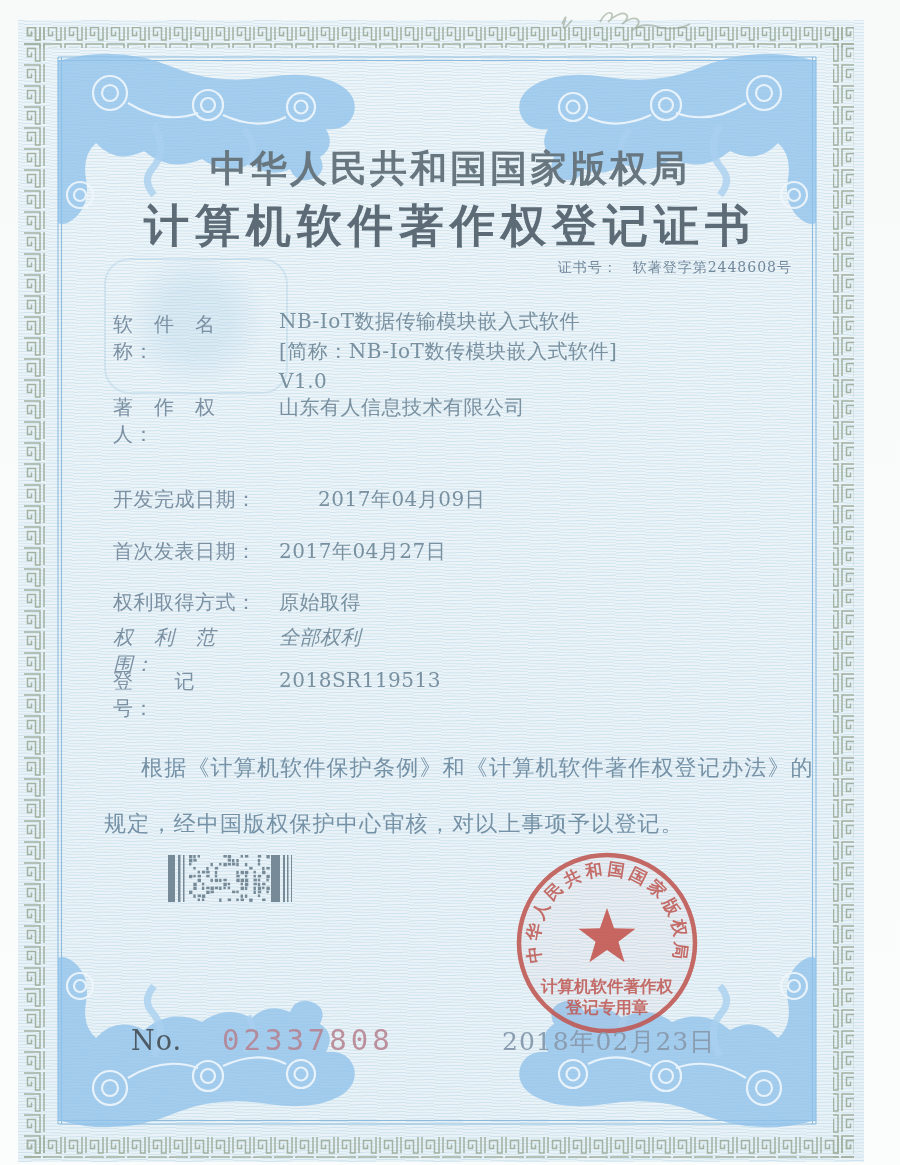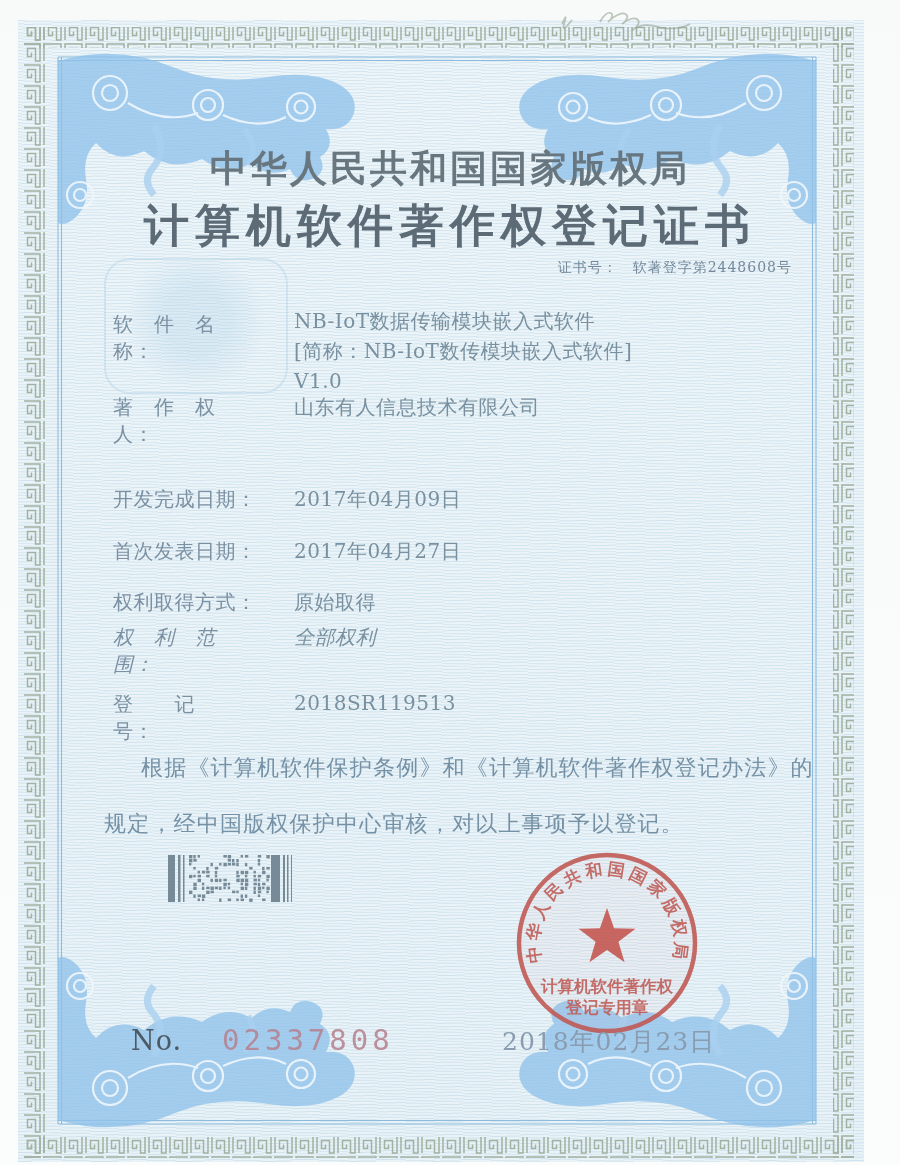--- a/index.html
+++ b/index.html
@@ -19,29 +19,29 @@
   svg.overlay{position:absolute;left:0;top:0;}
   .txt{position:absolute;white-space:nowrap;}
   #authority{left:0;top:144px;width:900px;text-align:center;font-size:37px;font-weight:bold;
         letter-spacing:3px;color:#68777f;}
   #cert-title{left:0;top:196px;width:900px;text-align:center;font-size:45px;font-weight:bold;
         letter-spacing:6px;color:#5c6b76;}
   #cert-no{right:108px;top:259px;font-size:14px;color:#73889b;letter-spacing:1px;}
   .field{position:absolute;left:113px;display:flex;align-items:flex-start;
         font-size:20px;color:#7b90a2;letter-spacing:0.5px;}
   .flabel{width:152px;flex:0 0 152px;}
-  .fvalue{margin-left:29px;color:#78909f;}
+  .fvalue{margin-left:14px;color:#78909f;}
   .fvalue .vline{margin-bottom:9px;line-height:21px;}
   #row-name{top:311px;}
   #row-holder{top:394px;}
-  #row-devdate{top:486px;}
+  #row-devdate{top:486px;gap:39px;}
   #row-pubdate{top:538px;}
   #row-acquire{top:589px;}
   #row-scope{top:624px;font-style:italic;}
-  #row-regno{top:691px;}
+  #row-regno{top:668px;}
   .stmt{position:absolute;font-size:22px;color:#7591a6;letter-spacing:1.2px;}
   #stmt1{left:141px;top:753px;}
   #stmt2{left:104px;top:809px;}
   #seal-date{left:502px;top:1025px;width:212px;font-size:25px;
         color:#8a9cb0;letter-spacing:1px;}
   #serial{position:absolute;left:131px;top:1023px;display:flex;align-items:baseline;}
   #serial-label{font-size:27px;color:#4d5a64;letter-spacing:1px;}
   #serial-value{margin-left:40px;font-size:29px;color:#b5808e;letter-spacing:4px;
         font-family:"DejaVu Sans Mono","Liberation Mono",monospace;font-weight:400;opacity:.85;}
 </style>

